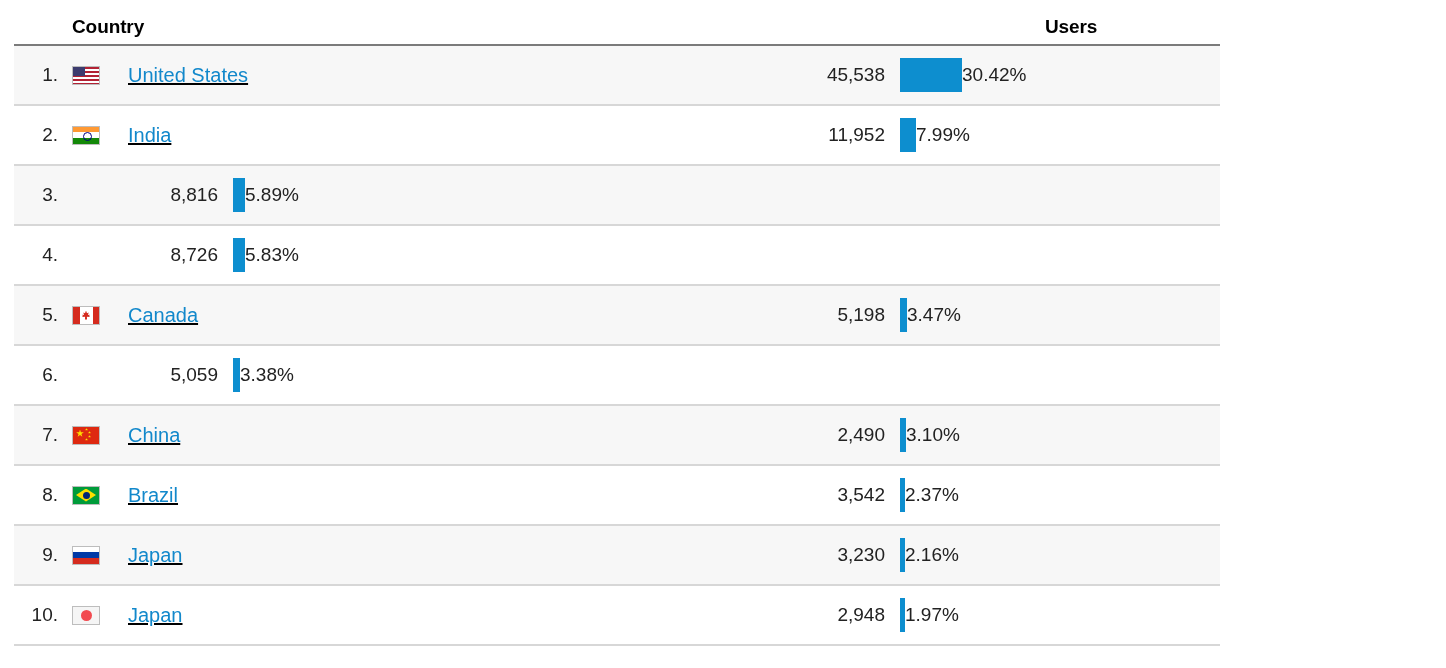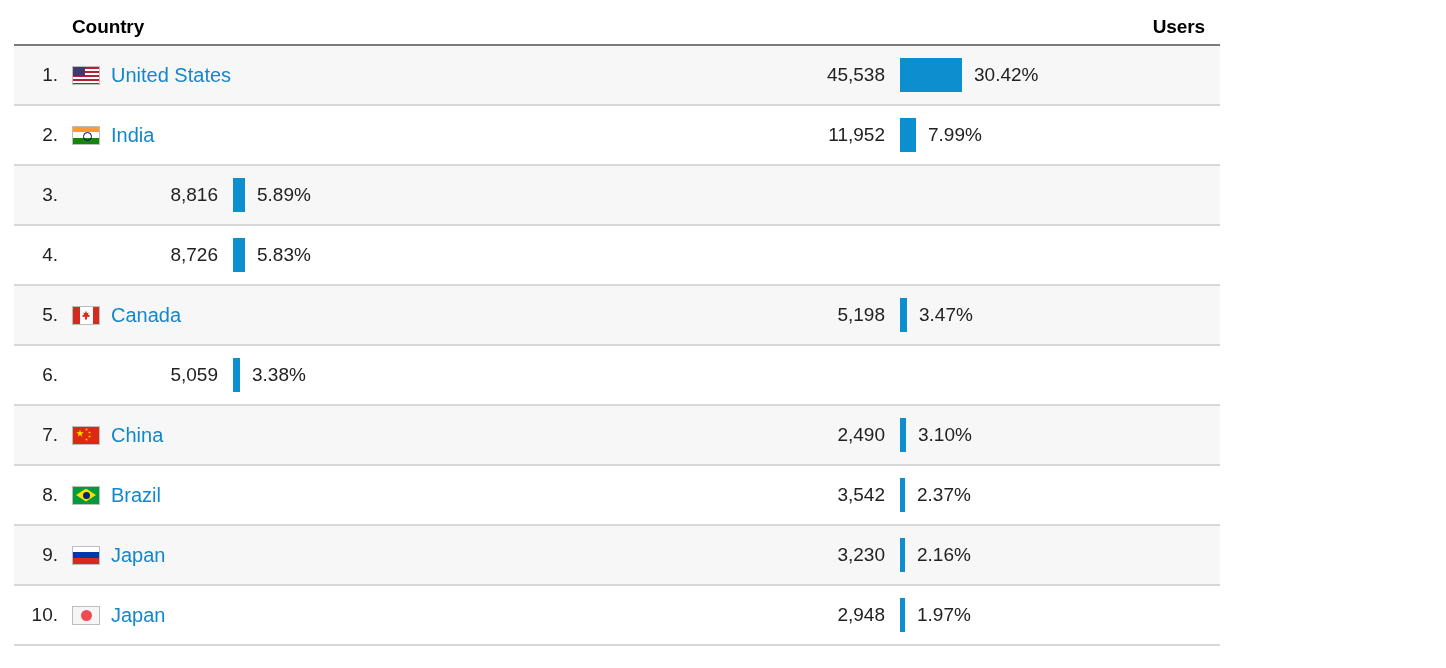--- a/index.html
+++ b/index.html
@@ -32,21 +32,21 @@
   }
   .th {
     font-size: 19px;
     font-weight: bold;
     color: #000000;
     letter-spacing: -0.1px;
     white-space: nowrap;
   }
   .th-rank   { width: 44px; }
   .th-country{ flex: 1 1 auto; padding-left: 14px; }
-  .th-users  { width: 160px; text-align: right; padding-right: 15px; }
+  .th-users  { width: 160px; padding-right: 15px; }
   .th-pct    { width: 320px; text-align: left; }
 
   
   .tbody { display: block; }
   .row {
     display: flex;
     align-items: center;
     height: 60px;
     box-sizing: border-box;
     border-bottom: 2px solid #d7d7d7;
@@ -59,22 +59,23 @@
     text-align: right;
     font-size: 19px;
     color: #222222;
     white-space: nowrap;
   }
   .cell-country {
     flex: 1 1 auto;
     padding-left: 14px;
     display: flex;
     align-items: center;
-    gap: 11px;
+    gap: 28px;
     min-width: 0;
+    text-decoration: underline;
   }
   .country-link {
     font-size: 20px;
     color: #1288cb;
     text-decoration: none;
     white-space: nowrap;
     cursor: pointer;
   }
   .cell-users {
     width: 160px;
@@ -91,21 +92,20 @@
     white-space: nowrap;
   }
   .pct-bar {
     height: 34px;
     background: #0d8ecf;
     flex: 0 0 auto;
   }
   .pct-label {
     font-size: 19px;
     color: #222222;
-    padding-left: 12px;
     white-space: nowrap;
   }
 
   
   .flag {
     width: 28px;
     height: 19px;
     flex: 0 0 auto;
     border: 1px solid #bdbdbd;
     box-sizing: border-box;

